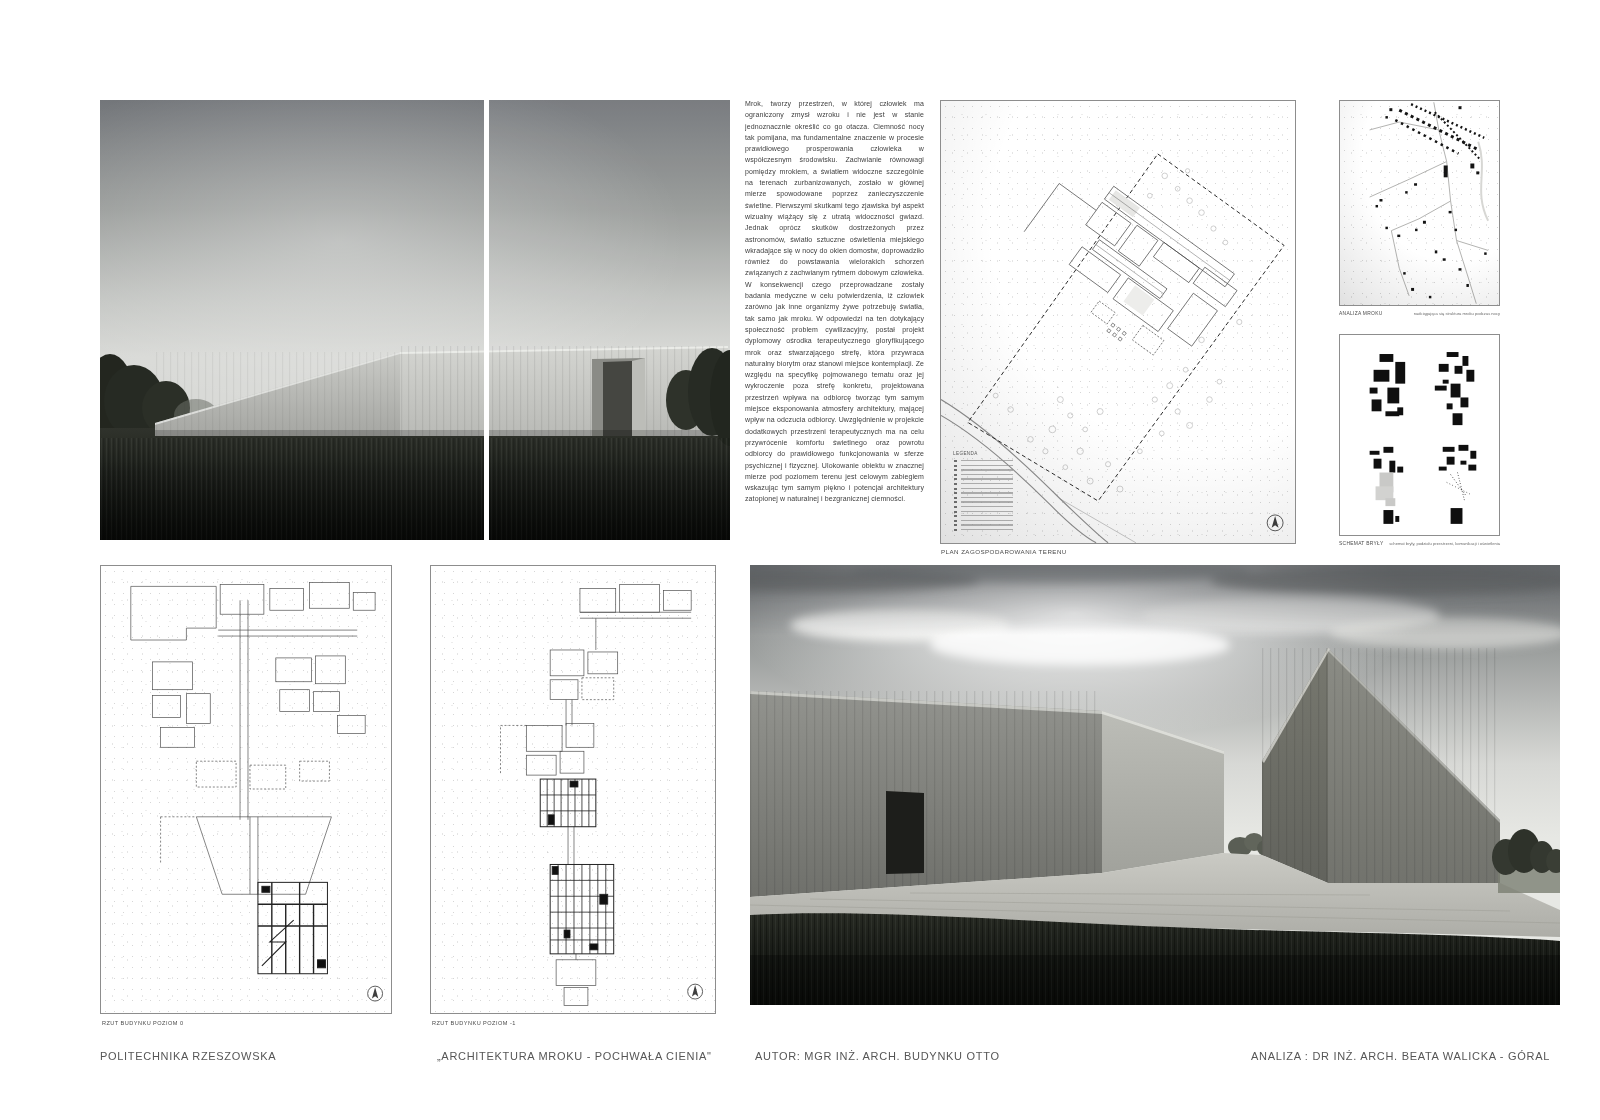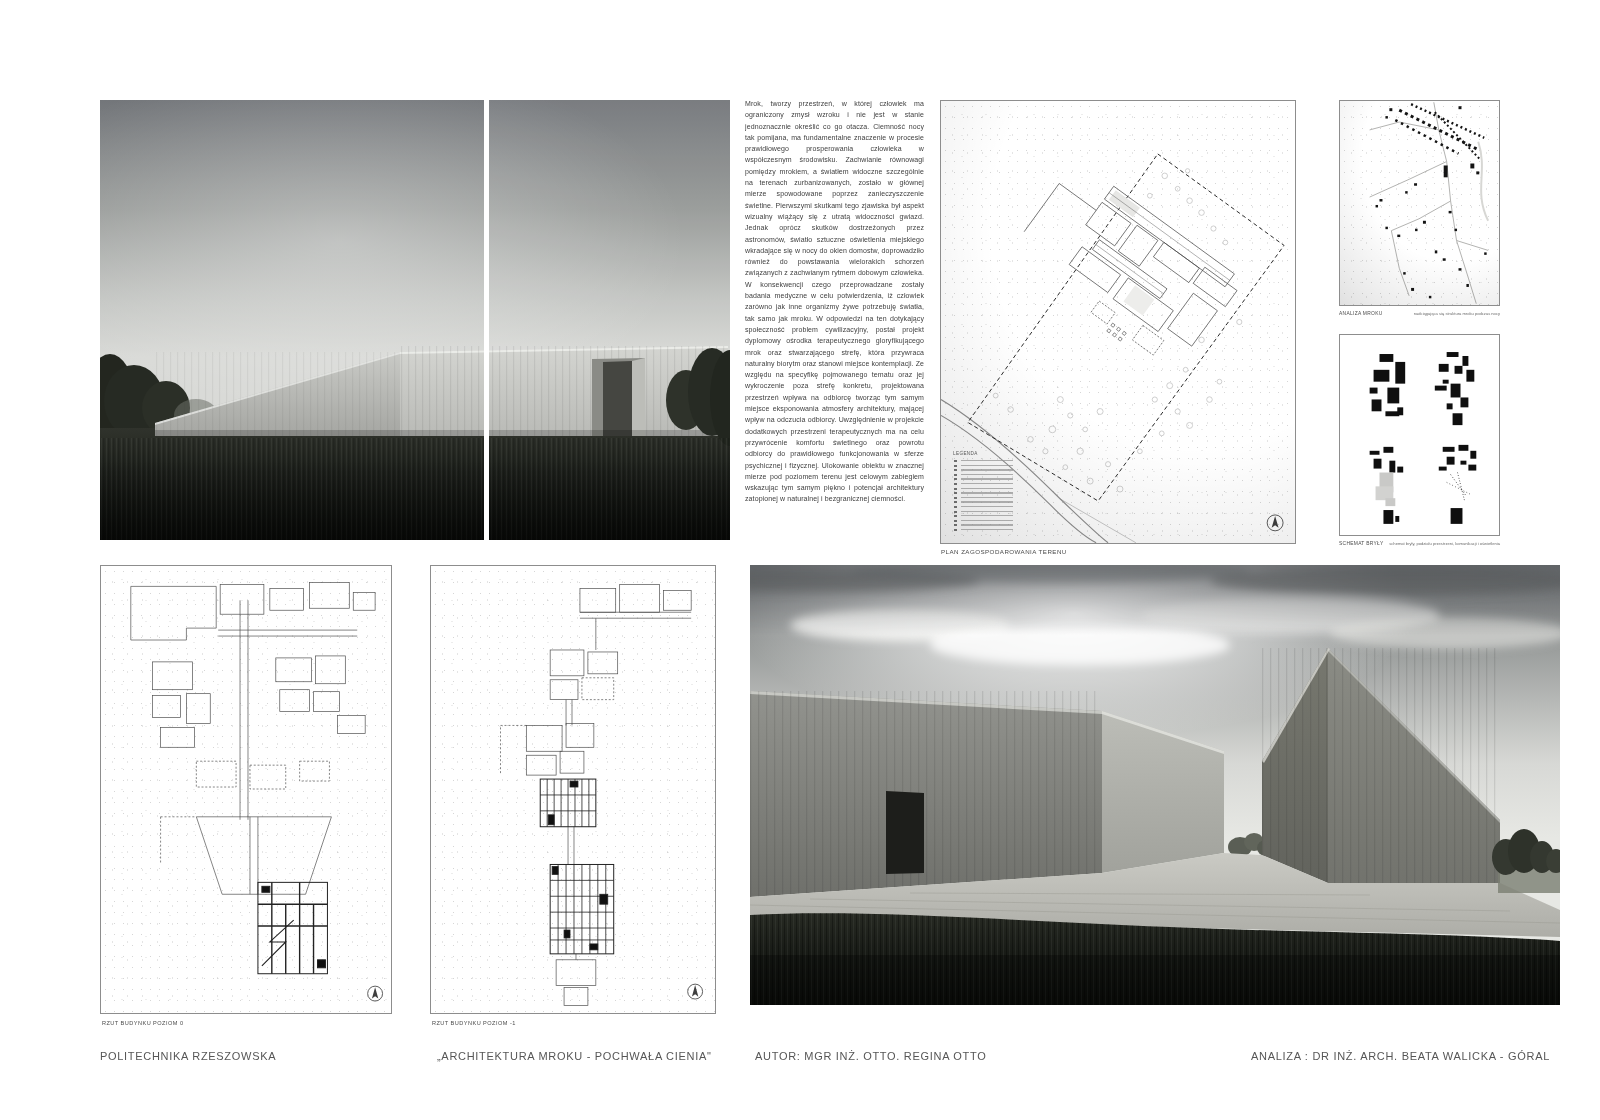--- a/index.html
+++ b/index.html
@@ -540,16 +540,16 @@
       </g>
 
       <path d="M0,350 C120,344 260,356 420,362 C560,368 700,368 810,376 L810,440 L0,440 Z" fill="url(#b-grass)"></path>
       <path d="M0,350 C120,344 260,356 420,362 C560,368 700,368 810,376 L810,440 L0,440 Z" fill="url(#b-grasstex)"></path>
       <rect x="0" y="390" width="810" height="50" fill="#000000" opacity="0.28"></rect>
     </svg>
   </div>
 
   <div class="footer" style="left:100px;">POLITECHNIKA RZESZOWSKA</div>
   <div class="footer" style="left:437px;">„ARCHITEKTURA MROKU - POCHWAŁA CIENIA"</div>
-  <div class="footer" style="left:755px;">AUTOR: MGR INŻ. OTTO. REGINA OTTO</div>
+  <div class="footer" style="left:755px;">AUTOR: MGR INŻ. ARCH. BUDYNKU OTTO</div>
   <div class="footer" style="right:50px;">ANALIZA : DR INŻ. ARCH. BEATA WALICKA - GÓRAL</div>
 
 </div>
 
 </body></html>

